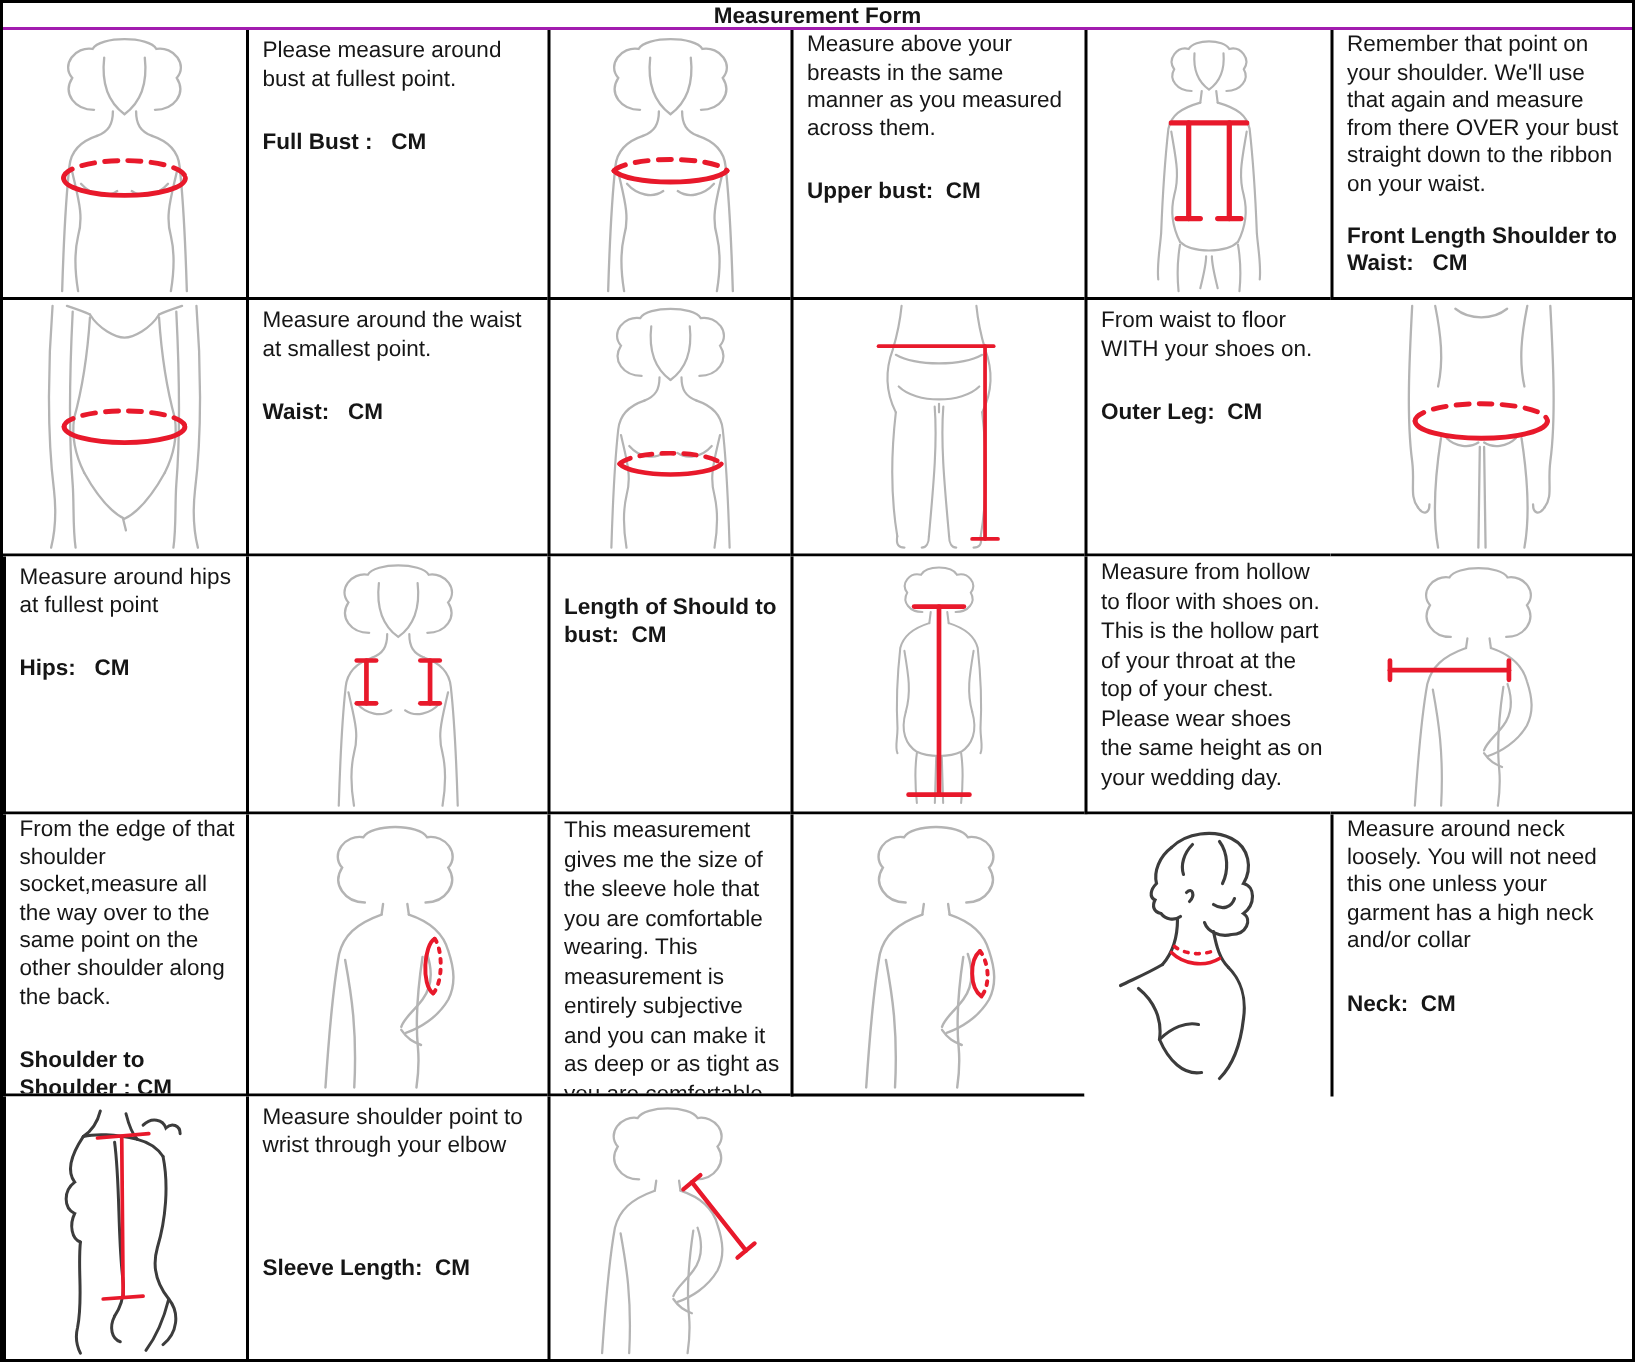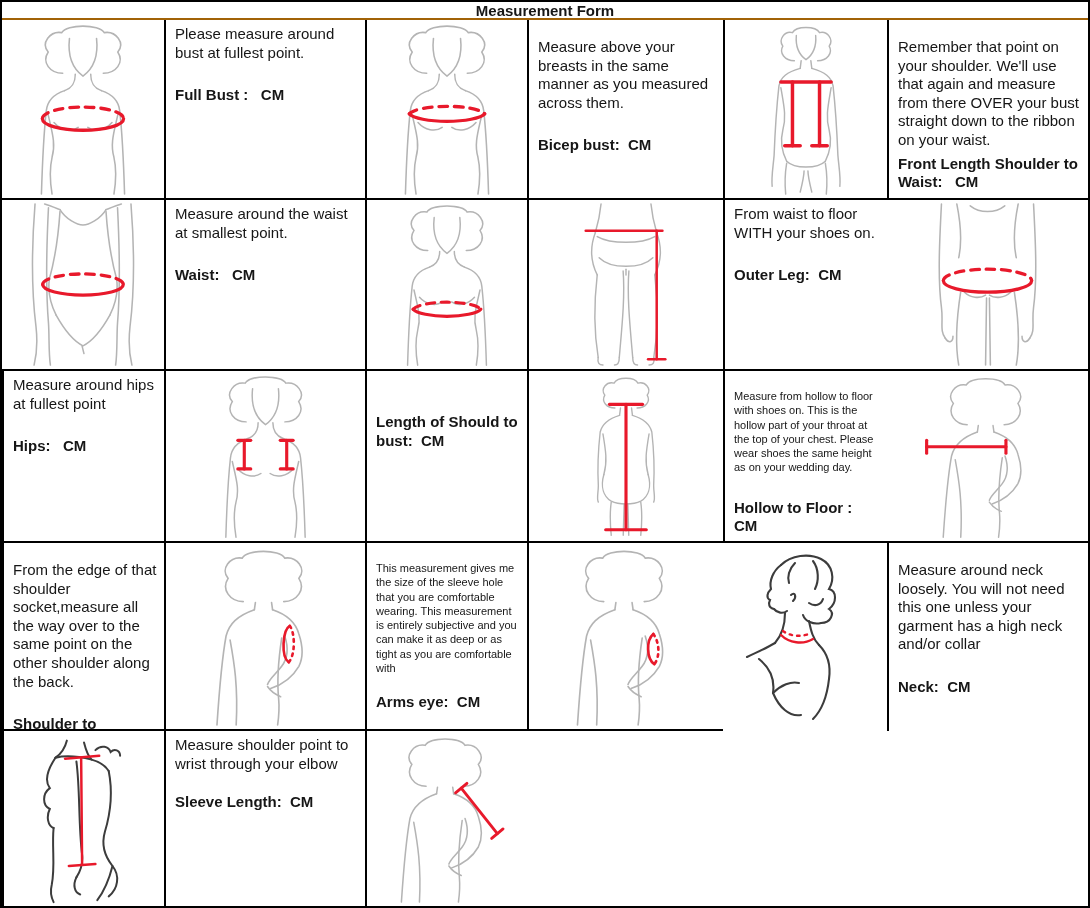--- a/index.html
+++ b/index.html
@@ -10,50 +10,50 @@
     background:#fff;
     font-family:"Liberation Sans","DejaVu Sans",sans-serif;
     color:#161616;
     display:grid;
     grid-template-columns:162px 201px 162px 196px 164px 201px;
     grid-template-rows:18px 180px 171px 172px 188px 175px;
     overflow:hidden;
   }
   .title{
     grid-column:1/-1;
-    border-bottom:2px solid #a16207;
+    border-bottom:2px solid #a21caf;
     font-weight:bold;font-size:15px;line-height:17px;
     text-align:center;
   }
   .cell{
     box-sizing:border-box;
     border-bottom:2px solid #000;
     overflow:hidden;
     background:#fff;
   }
   .cell.lastrow{border-bottom:none;}
   .cell.vline{border-left:2px solid #000;}
   .figcell{display:flex;align-items:stretch;justify-content:center;padding:2px;}
   .figcell svg{width:100%;height:100%;display:block;}
   .textcell{
     display:flex;flex-direction:column;justify-content:flex-start;
     padding:5px 5px 5px 9px;
     font-size:15px;line-height:1.24;
   }
-  .textcell.top{justify-content:flex-start;padding-top:18px;}
+  .textcell.top{justify-content:flex-start;padding-top:1px;}
   .instruction{white-space:pre-wrap;}
   .label{
     font-weight:bold;
     margin-top:24px;
     white-space:pre-wrap;
     font-size:15px;
   }
-  .textcell.tight .label{margin-top:5px;}
-  .textcell.small .instruction{font-size:11px;line-height:1.3;}
-  .textcell.gapbig .label{margin-top:20px;}
+  .textcell.tight .label{margin-top:16px;}
+  .textcell.small .instruction{font-size:15px;line-height:1.3;}
+  .textcell.gapbig .label{margin-top:64px;}
   .textcell.gapmed .label{margin-top:18px;}
 </style>
 </head>
 <body>
 
 <svg width="0" height="0" style="position:absolute" aria-hidden="true">
   <defs>
     <g id="front-woman" fill="none" stroke="#b4b4b4" stroke-width="1.6" stroke-linecap="round">
       <path d="M59,53 C46,53 37,42 44,31 C36,22 46,9 58,11 C63,2 97,2 102,11 C114,9 124,22 116,31 C123,42 114,53 101,53"></path>
       <path d="M66,17 C64,35 69,48 80,56 C91,48 96,35 94,17"></path>
@@ -101,21 +101,21 @@
     <svg viewBox="0 0 160 180">
       <use href="#front-woman"></use>
       <g fill="none" stroke="#e8192b" stroke-width="3.4" stroke-linecap="round">
         <path d="M41,95 A40,10 0 0 1 119,95" stroke-dasharray="9 7"></path>
         <path d="M41,95 A40,10 0 0 0 119,95"></path>
       </g>
     </svg>
   </div>
   <div class="cell vline textcell top">
     <div class="instruction">Measure above your breasts in the same manner as you measured across them.</div>
-    <div class="label">Bicep bust:  CM</div>
+    <div class="label">Upper bust:  CM</div>
   </div>
   <div class="cell vline figcell">
     <svg viewBox="0 0 160 180">
       <g fill="none" stroke="#b4b4b4" stroke-width="1.5" stroke-linecap="round">
         <path d="M68,40 C58,40 52,32 56,25 C51,18 58,9 66,11 C70,4 90,4 94,11 C102,9 109,18 104,25 C108,32 102,40 92,40"></path>
         <path d="M70,14 C69,26 73,34 80,39 C87,34 91,26 90,14"></path>
         <path d="M75,40 L74,48"></path>
           <path d="M85,40 L86,48"></path>
         <path d="M74,48 C60,52 54,57 52,66 C50,84 48,112 47,138 C46,150 44,160 45,170"></path>
         <path d="M86,48 C100,52 106,57 108,66 C110,84 112,112 113,138 C114,150 116,160 115,170"></path>

